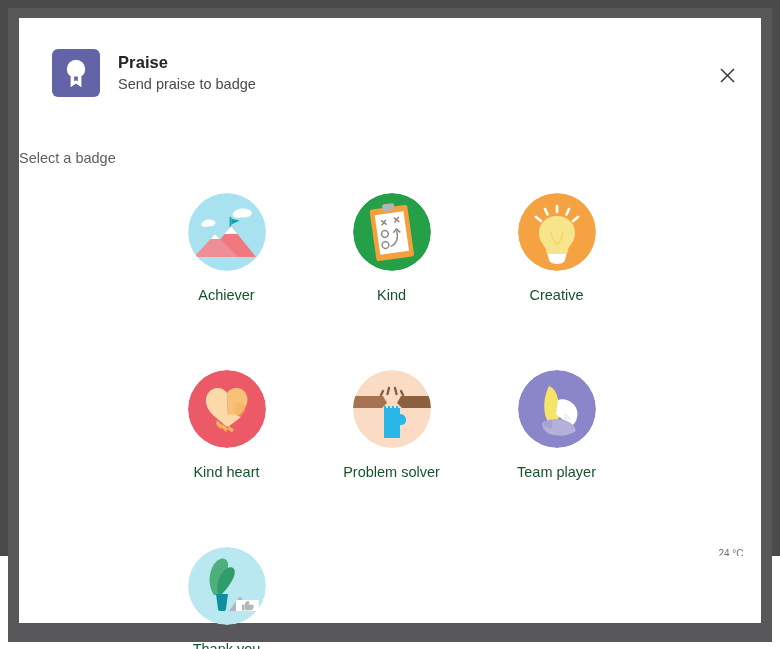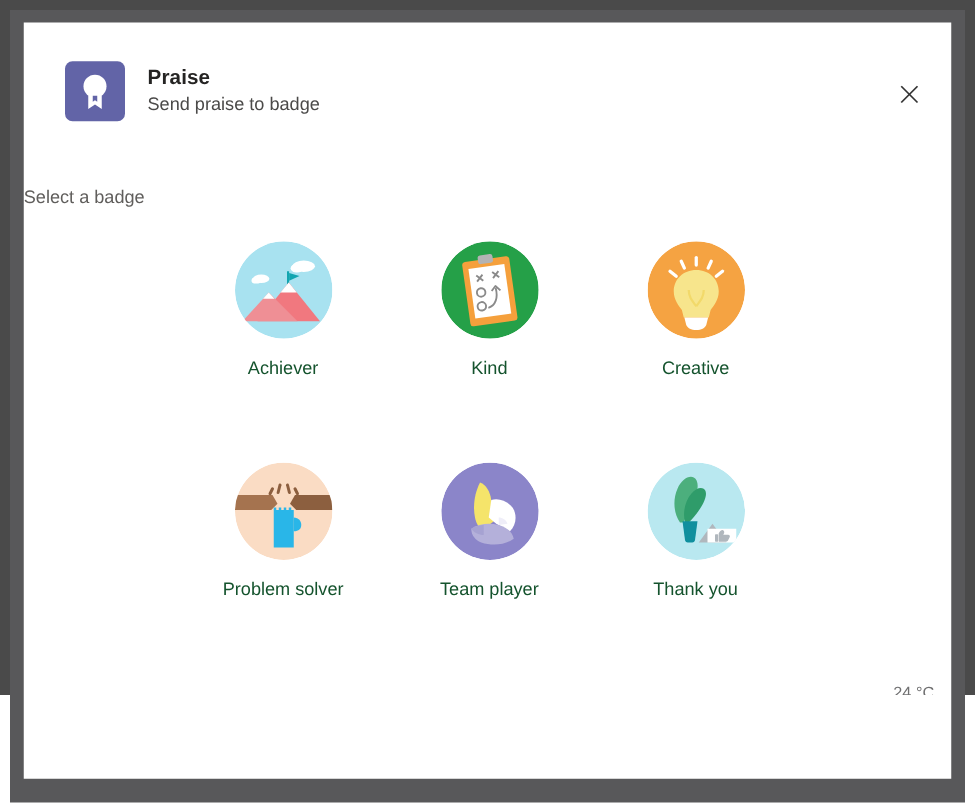--- a/index.html
+++ b/index.html
@@ -142,21 +142,21 @@
 
   
   .bottom-artifact {
     position: absolute;
     left: 688px;
     bottom: 0px;
     width: 86px;
     height: 10px;
     overflow: hidden;
     color: #6f6f70;
-    font-size: 13px;
+    font-size: 10px;
     font-family: "Liberation Sans", sans-serif;
     line-height: 15px;
     text-align: center;
   }
 </style>
 </head>
 <body>
 
 <div class="window-frame">
   <div class="frame-shadow"></div>
@@ -249,20 +249,37 @@
             <path d="M29.5 61 L48.5 61 L47 67 C46 69.5 43 71 39 71 C35 71 32 69.5 31 67 Z" fill="#ffffff"></path>
             <g fill="none" stroke="#f2d96a" stroke-width="1.8">
               <path d="M33 39 C33 45 36 48 39 52"></path>
               <path d="M45 39 C45 45 42 48 39 52"></path>
             </g>
           </svg>
         </span>
         <span class="badge-label">Creative</span>
       </div>
 
+      <div class="badge-cell">
+        <span class="badge-art">
+          <svg width="78" height="78" viewBox="0 0 78 78" aria-hidden="true">
+            <circle cx="39" cy="39" r="39" fill="#ec5a68"></circle>
+            <path d="M39 23 C35 17 26 16 21 22 C15 29 18 39 26 46 L39 57 L40 48 Z" fill="#fbd9a8"></path>
+            <path d="M39 23 C43 17 52 16 57 22 C62 29 59 38 52 44 L40 53 Z" fill="#f7c277"></path>
+            <path d="M25 44 C31 48 36 52 40 57 L53 47 C49 45 45 44 41 45 Z" fill="#fbd9a8"></path>
+            <g fill="#f5b15c">
+              <path d="M29 50 C31 52 33 54 35 55.5 L33 59 C31 57.5 29.5 56 28 54 Z"></path>
+              <path d="M35 54 C37 56 38.5 57.5 40 59 L38 62 C36.5 60.5 35 59 33.5 57.5 Z"></path>
+              <path d="M41 56 C43 57.5 44.5 58.5 46 59.5 L44 62.5 C42.5 61.5 41 60.5 39.5 59 Z"></path>
+            </g>
+            <path d="M48 33 C52 31 56 33 57 37 C58 41 55 45 51 47 L46 42 Z" fill="#f5b15c" opacity="0.55"></path>
+          </svg>
+        </span>
+        <span class="badge-label">Kind heart</span>
+      </div>
 
 
       <div class="badge-cell">
         <span class="badge-art">
           <svg width="78" height="78" viewBox="0 0 78 78" aria-hidden="true">
             <circle cx="39" cy="39" r="39" fill="#fadcc4"></circle>
             <path d="M0 26 L30 26 L34 33 L29 38 L0 38 Z" fill="#a5734f"></path>
             <path d="M78 26 L48 26 L44 33 L49 38 L78 38 Z" fill="#8c5f3f"></path>
             <g stroke="#8c5f3f" stroke-width="2.4" stroke-linecap="round">
               <line x1="36" y1="18" x2="34.5" y2="24"></line>

